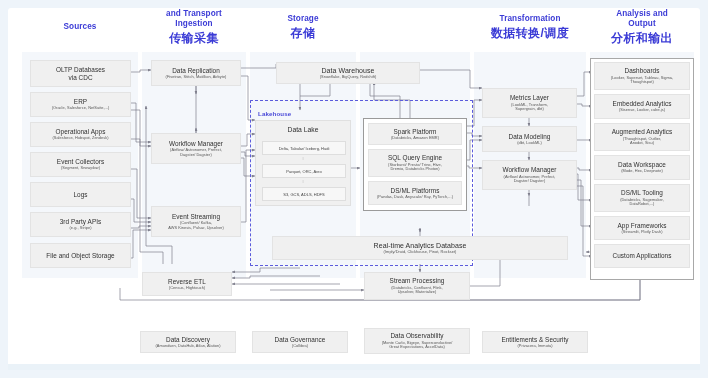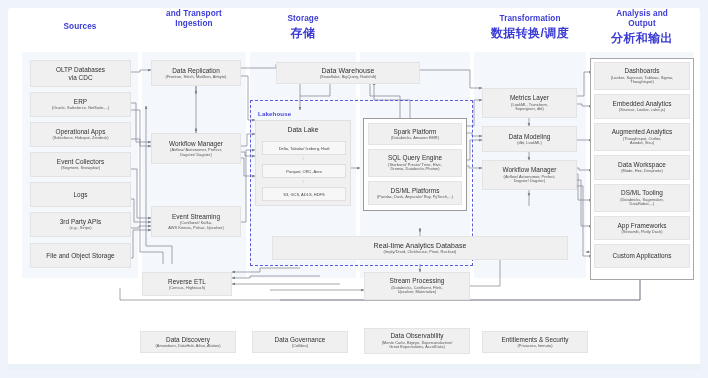--- a/index.html
+++ b/index.html
@@ -151,20 +151,21 @@
   <div class="band" style="left:360px; top:52px;  width:110px; height:226px;"></div>
   <div class="band" style="left:474px; top:52px;  width:112px; height:226px;"></div>
   <div class="band" style="left:590px; top:52px;  width:104px; height:226px;"></div>
 
   <div class="hdr" style="left:22px; top:14px; width:116px;margin-top:8px;">
     <div class="en">Sources</div>
   </div>
   <div class="hdr" style="left:138px; top:9px; width:112px;">
     <div class="en">and Transport</div>
     <div class="en">Ingestion</div>
+    <div class="cn">传输采集</div>
   </div>
   <div class="hdr" style="left:250px; top:14px; width:106px;">
     <div class="en">Storage</div>
     <div class="cn">存储</div>
   </div>
   <div class="hdr" style="left:590px; top:9px; width:104px;">
     <div class="en">Analysis and</div>
     <div class="en">Output</div>
     <div class="cn">分析和输出</div>
   </div>

